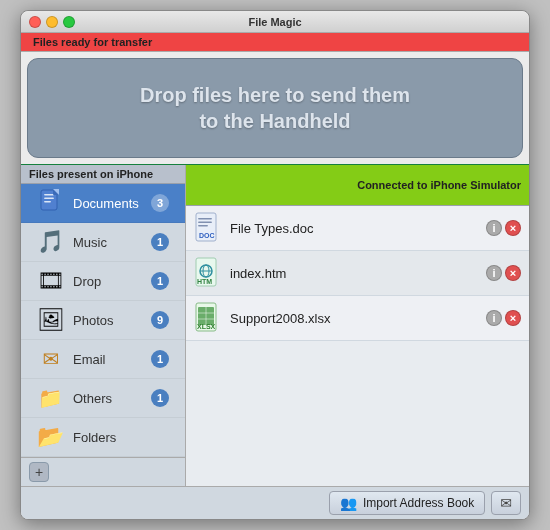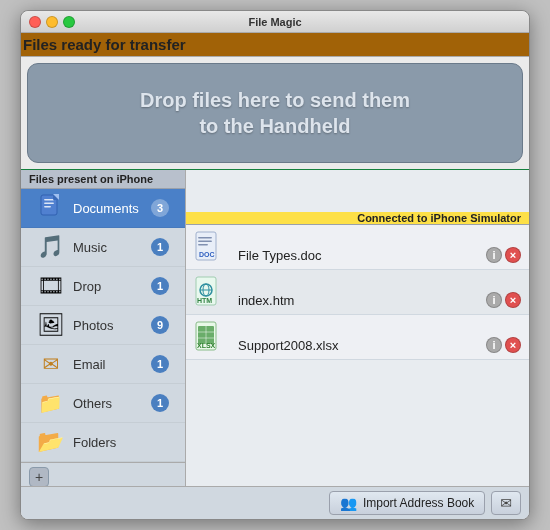--- a/index.html
+++ b/index.html
@@ -51,23 +51,23 @@
     .title-bar-text {
       position: absolute;
       left: 50%;
       transform: translateX(-50%);
       font-size: 11px;
       color: #333;
       font-weight: bold;
     }
     
     .status-bar {
-      background: #a16207;
-      padding: 3px 2px;
-      font-size: 15px;
+      background: #ef4444;
+      padding: 3px 12px;
+      font-size: 11px;
       font-weight: bold;
       color: #222;
       border-bottom: 1px solid #aaa;
     }
     
     .drop-zone {
       background: #8a9aaa;
       margin: 6px;
       border-radius: 11px;
       height: 100px;
@@ -172,39 +172,38 @@
       color: #444;
     }
     
     .main-content {
       flex: 1;
       display: flex;
       flex-direction: column;
       background: #e8ecf0;
     }
     .main-header {
-      background: #fde047;
-      padding: 0 8px;
+      background: #84cc16;
+      padding: 14px 8px;
       font-size: 11px;
       font-weight: bold;
       color: #222;
       text-align: right;
       border-bottom: 1px solid #9aa0aa;
-      margin-top: 42px;
     }
     .file-list {
       flex: 1;
       overflow-y: auto;
     }
     .file-item {
       display: flex;
-      align-items: flex-end;
+      align-items: center;
       padding: 6px 8px;
       border-bottom: 1px solid #d0d8e0;
-      gap: 16px;
+      gap: 8px;
       background: #eef0f4;
     }
     .file-item:nth-child(even) {
       background: #e4e8ec;
     }
     .file-icon {
       width: 28px;
       height: 32px;
       display: flex;
       align-items: center;

